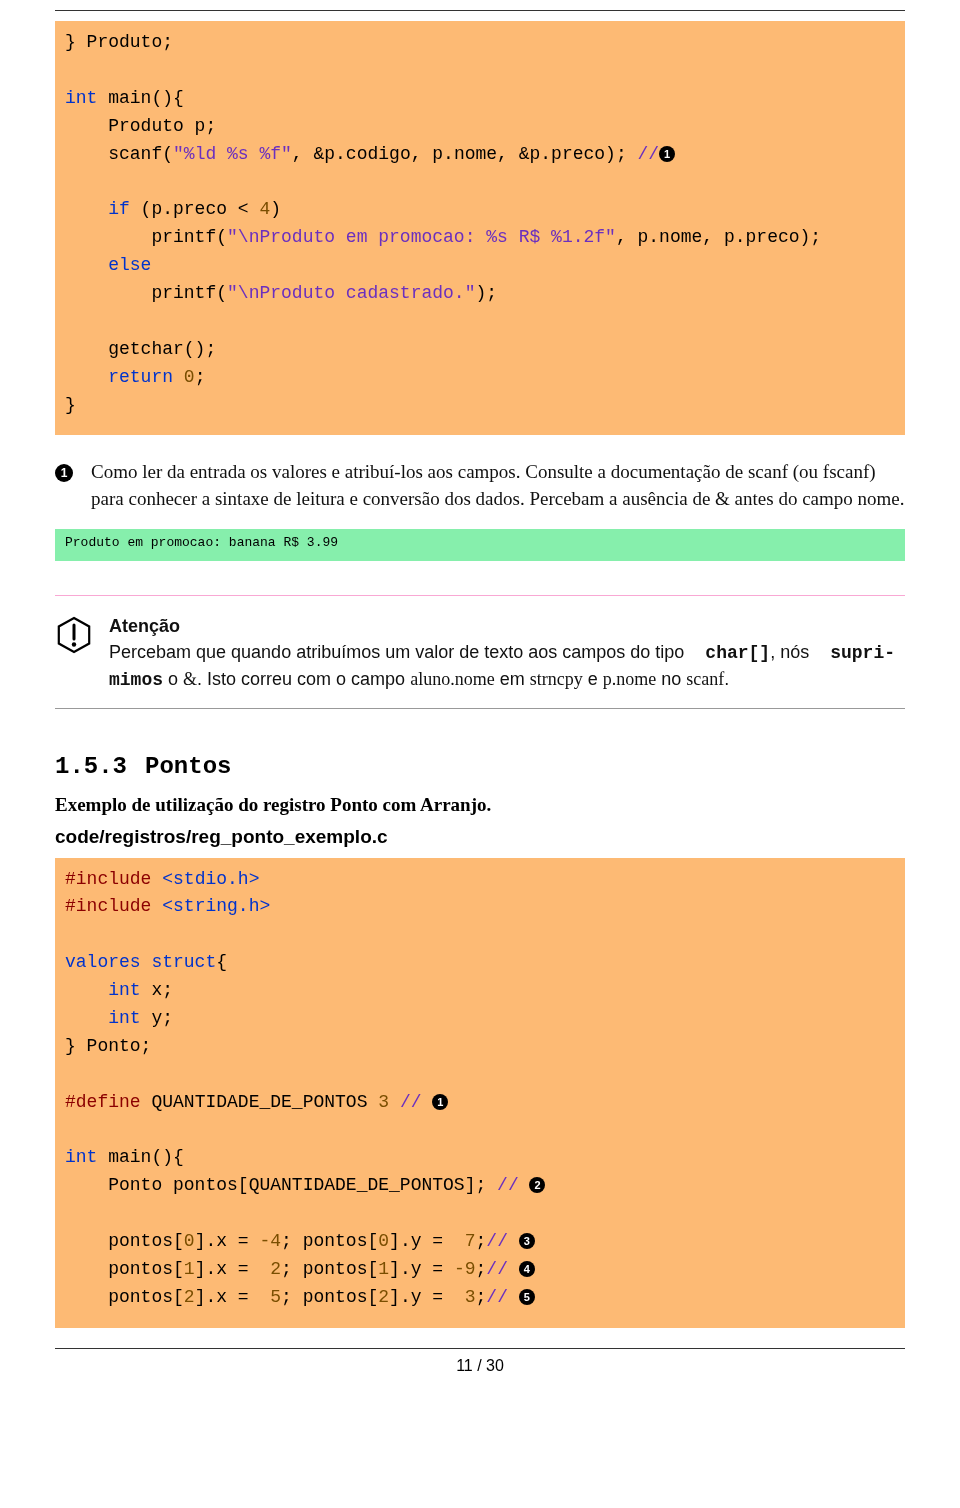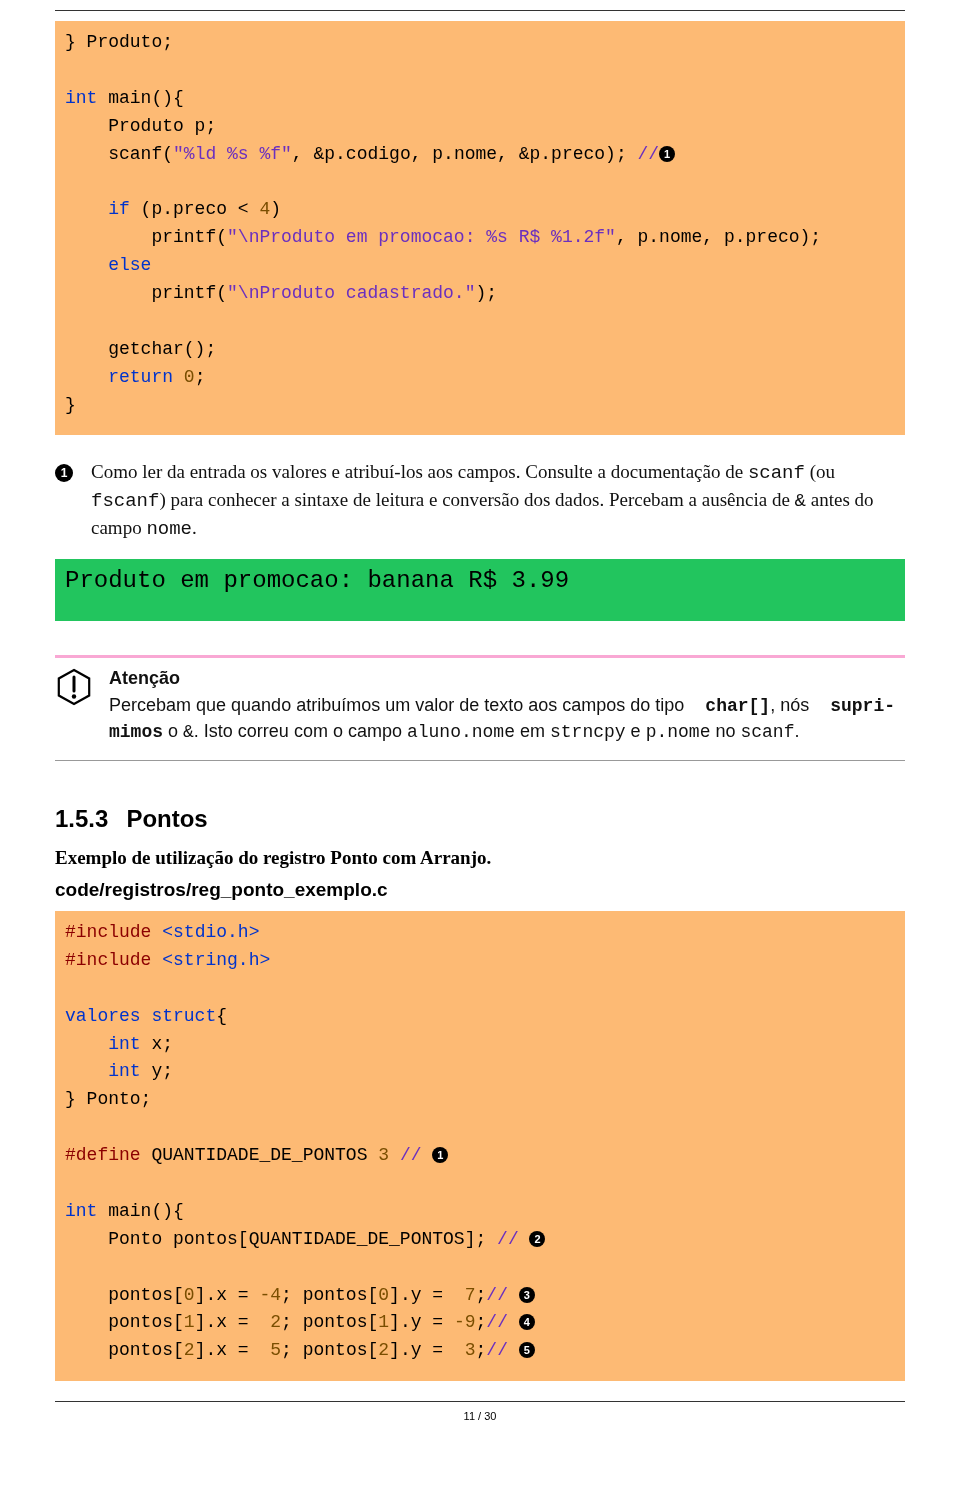--- a/index.html
+++ b/index.html
@@ -23,25 +23,25 @@
     background: #fdba74;
     padding: 8px 10px 16px 10px;
     margin: 10px 0 20px 0;
     font-family: "Courier New", Courier, monospace;
     font-size: 18px;
     line-height: 1.55;
     white-space: pre;
     overflow: hidden;
   }
   pre.outblock {
-    background: #22c55e;
-    padding: 4px 10px 22px 10px;
+    background: #86efac;
+    padding: 4px 10px 8px 10px;
     margin: 4px 0 20px 0;
     font-family: "Courier New", Courier, monospace;
-    font-size: 24px;
+    font-size: 13px;
     line-height: 1.5;
     white-space: pre;
   }
   .kw { color: #0033cc; }
   .dir { color: #8b0000; text-align: right; }
   .inc { color: #0033cc; }
   .str { color: #6b2fbf; }
   .sym { color: #7a4e00; }
   .plain { color: #000; }
   .circ {
@@ -79,35 +79,35 @@
     margin: 24px 0 16px 0;
   }
   .callout .marker { flex: 0 0 auto; margin-top: 3px; }
   .callout .text {
     flex: 1 1 auto;
     font-size: 19px;
     line-height: 1.42;
     color: #111;
   }
   .mono-inline {
-    font-family: Liberation Mono, monospace;
+    font-family: Liberation Serif, serif;
     text-align: right;
   }
   .result-title {
     font-family: "Times New Roman", Times, serif;
     font-weight: bold;
     font-size: 19px;
     margin-top: 18px;
     margin-bottom: 2px;
   }
   .admon {
     margin: 34px 0 20px 0;
-    border-top: 3px solid #f9a8d4;
+    border-top: 1px solid #f9a8d4;
     border-bottom: 1px solid #999;
-    padding: 8px 0 14px 0;
+    padding: 18px 0 14px 0;
   }
   .admon-inner {
     display: flex;
     gap: 16px;
     align-items: flex-start;
   }
   .admon-icon {
     flex: 0 0 auto;
     margin-top: 2px;
   }
@@ -119,42 +119,42 @@
     line-height: 1.42;
     color: #111;
   }
   .admon-title {
     font-weight: bold;
     font-family: Arial, Helvetica, sans-serif;
     font-size: 18px;
     margin-bottom: 1px;
   }
   h2.section {
-    font-family: Liberation Sans, sans-serif;
+    font-family: Liberation Mono, monospace;
     font-size: 24px;
     font-weight: bold;
     margin: 44px 0 14px 0;
   }
   h2.section .secno { margin-right: 18px; }
   p.bodytext {
     font-family: "Times New Roman", Times, serif;
     font-size: 19px;
     margin: 6px 0 10px 0;
     font-weight: bold;
   }
   .filepath {
     font-family: Liberation Sans, sans-serif;
     font-weight: bold;
     font-size: 19px;
     margin: 8px 0 4px 0;
   }
   .footer {
     text-align: center;
     font-family: Arial, Helvetica, sans-serif;
-    font-size: 11px;
+    font-size: 16px;
     margin-top: 8px;
   }
   b.bold-sans { font-family: Liberation Mono, monospace; font-weight: bold; margin-left: 16px; }
 </style>
 </head>
 <body>
 
 <div class="page">
   <div class="top-rule"></div>
 

